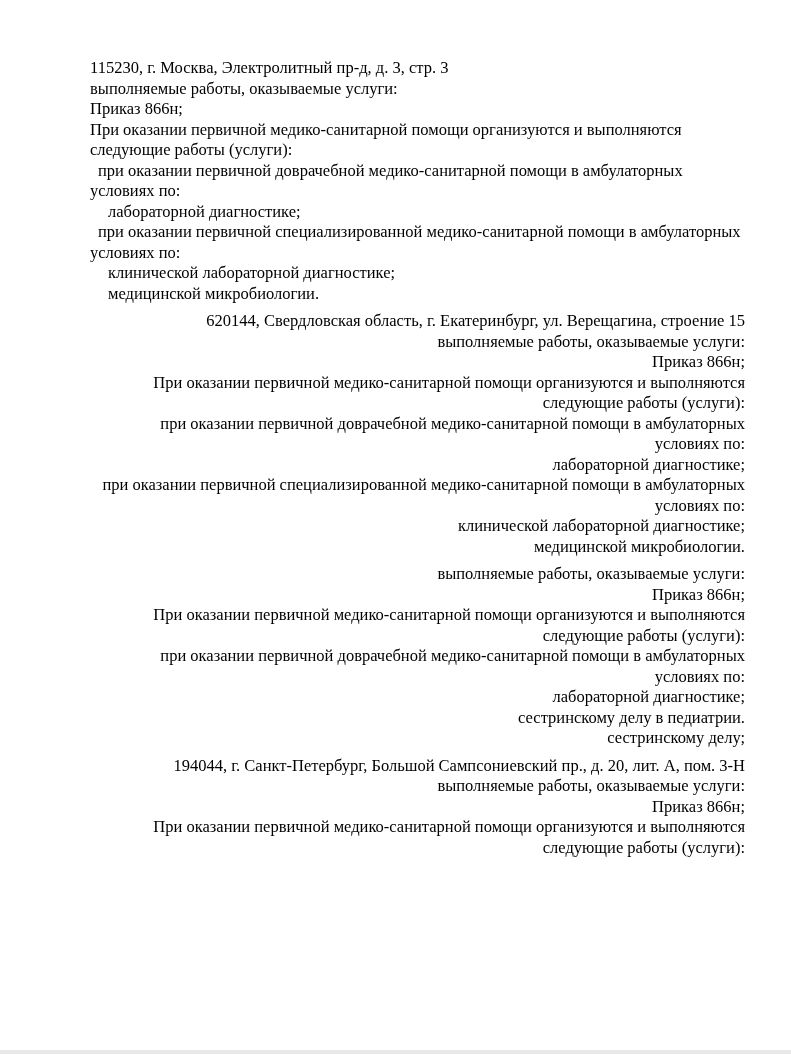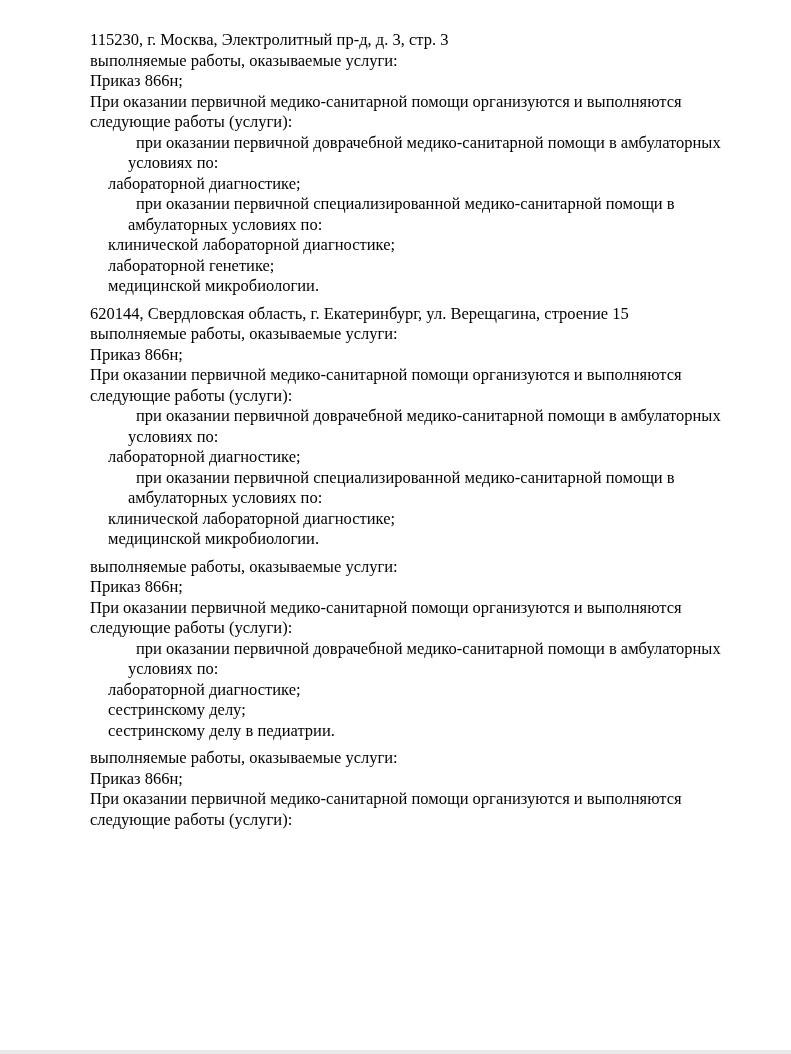--- a/index.html
+++ b/index.html
@@ -11,28 +11,29 @@
     height: 1054px;
     background: #ffffff;
     color: #000000;
     font-family: "Liberation Serif", "DejaVu Serif", serif;
     font-size: 16.5px;
     line-height: 20.5px;
     overflow: hidden;
     position: relative;
   }
   .doc {
-    padding: 30px 0 0 90px;
+    padding: 58px 0 0 90px;
     width: 655px;
   }
   .section + .section {
     margin-top: 7px;
+    text-align: right;
   }
   .line { text-indent: 0; }
-  .ind1 { text-indent: 8px; margin-left: 38px; }
+  .ind1 { text-indent: 8px; }
   .ind2 { text-indent: 18px; }
   .bottom-scrollbar {
     position: absolute;
     left: 0;
     bottom: 0;
     width: 791px;
     height: 4px;
     background: #e9e9e9;
   }
 </style>
@@ -43,21 +44,20 @@
 
   <div class="section">
     <div class="line">115230, г. Москва, Электролитный пр-д, д. 3, стр. 3</div>
     <div class="line">выполняемые работы, оказываемые услуги:</div>
     <div class="line">Приказ 866н;</div>
     <div class="line">При оказании первичной медико-санитарной помощи организуются и выполняются следующие работы (услуги):</div>
     <div class="line ind1">при оказании первичной доврачебной медико-санитарной помощи в амбулаторных условиях по:</div>
     <div class="line ind2">лабораторной диагностике;</div>
     <div class="line ind1">при оказании первичной специализированной медико-санитарной помощи в амбулаторных условиях по:</div>
     <div class="line ind2">клинической лабораторной диагностике;</div>
-    <div class="line ind2">лабораторной генетике;</div>
     <div class="line ind2">медицинской микробиологии.</div>
   </div>
 
   <div class="section">
     <div class="line">620144, Свердловская область, г. Екатеринбург, ул. Верещагина, строение 15</div>
     <div class="line">выполняемые работы, оказываемые услуги:</div>
     <div class="line">Приказ 866н;</div>
     <div class="line">При оказании первичной медико-санитарной помощи организуются и выполняются следующие работы (услуги):</div>
     <div class="line ind1">при оказании первичной доврачебной медико-санитарной помощи в амбулаторных условиях по:</div>
     <div class="line ind2">лабораторной диагностике;</div>
@@ -65,25 +65,26 @@
     <div class="line ind2">клинической лабораторной диагностике;</div>
     <div class="line ind2">медицинской микробиологии.</div>
   </div>
 
   <div class="section">
     <div class="line">выполняемые работы, оказываемые услуги:</div>
     <div class="line">Приказ 866н;</div>
     <div class="line">При оказании первичной медико-санитарной помощи организуются и выполняются следующие работы (услуги):</div>
     <div class="line ind1">при оказании первичной доврачебной медико-санитарной помощи в амбулаторных условиях по:</div>
     <div class="line ind2">лабораторной диагностике;</div>
+    <div class="line ind2">сестринскому делу в педиатрии.</div>
     <div class="line ind2">сестринскому делу;</div>
-    <div class="line ind2">сестринскому делу в педиатрии.</div>
   </div>
 
   <div class="section">
+    <div class="line">194044, г. Санкт-Петербург, Большой Сампсониевский пр., д. 20, лит. А, пом. 3-Н</div>
     <div class="line">выполняемые работы, оказываемые услуги:</div>
     <div class="line">Приказ 866н;</div>
     <div class="line">При оказании первичной медико-санитарной помощи организуются и выполняются следующие работы (услуги):</div>
   </div>
 
 </div>
 
 <div class="bottom-scrollbar"></div>
 
 </body></html>

